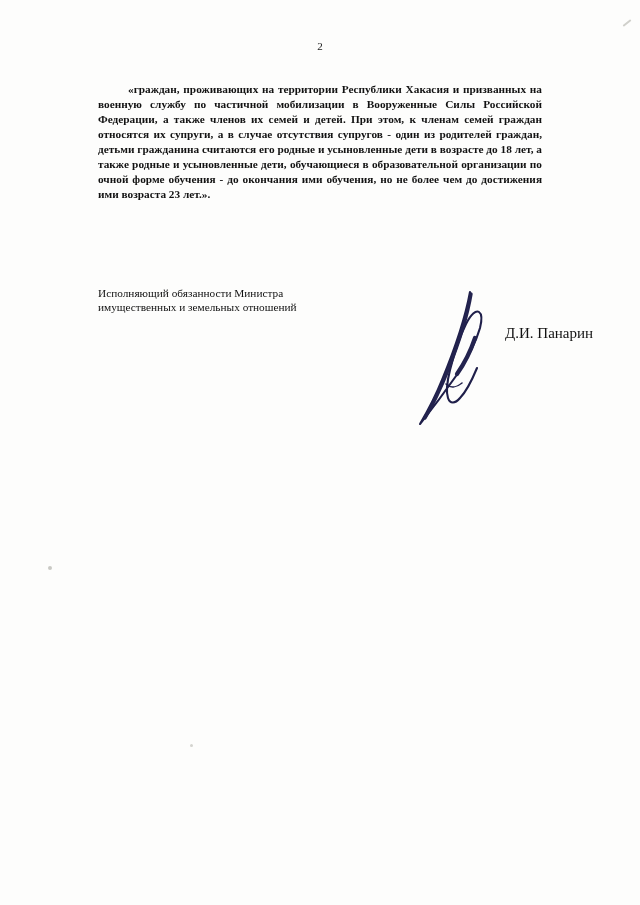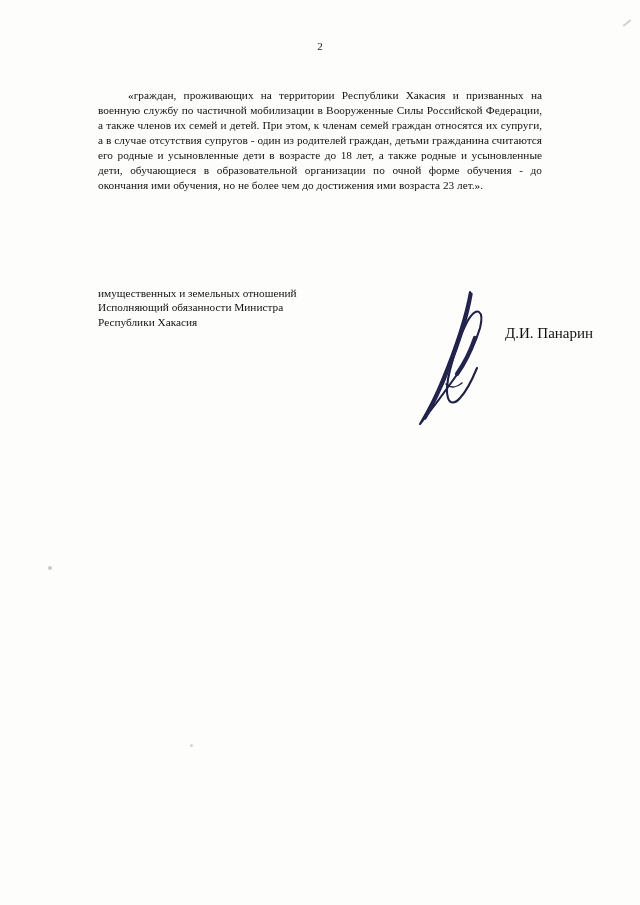--- a/index.html
+++ b/index.html
@@ -49,21 +49,22 @@
     text-align: justify;
     text-justify: inter-word;
   }
 
   .para-lead {
     text-indent: 26px;
   }
 
   .para-quote {
     text-indent: 30px;
-    margin-top: 18px;
+    margin-top: 12px;
+    font-weight: bold;
   }
 
   .para-item {
     text-indent: 30px;
     margin-top: 3px;
   }
 
   .sign-block {
     position: absolute;
     top: 286px;
@@ -110,23 +111,22 @@
 
 <div class="page">
 
   <div class="page-number">2</div>
 
   <div class="body-text">
     <p class="para para-quote">«граждан, проживающих на территории Республики Хакасия и призванных на военную службу по частичной мобилизации в Вооруженные Силы Российской Федерации, а также членов их семей и детей. При этом, к членам семей граждан относятся их супруги, а в случае отсутствия супругов - один из родителей граждан, детьми гражданина считаются его родные и усыновленные дети в возрасте до 18 лет, а также родные и усыновленные дети, обучающиеся в образовательной организации по очной форме обучения - до окончания ими обучения, но не более чем до достижения ими возраста 23 лет.».</p>
   </div>
 
   <div class="sign-block">
+    <div>Исполняющий обязанности Министра</div>
     <div>имущественных и земельных отношений</div>
-    <div>Исполняющий обязанности Министра</div>
-    <div>Республики Хакасия</div>
   </div>
 
   <div class="sign-name">Д.И. Панарин</div>
 
   <svg class="signature" viewBox="0 0 130 140">
     <path d="M72 4 C 68 26, 58 58, 44 92 C 36 112, 28 126, 22 136 C 30 126, 44 108, 58 88 C 70 70, 78 54, 82 40 C 84 32, 84 26, 81 24 C 78 22, 73 26, 68 36 C 62 48, 56 66, 52 82 C 49 94, 48 104, 50 110 C 52 116, 57 116, 62 110 C 68 104, 74 92, 79 80" fill="none" stroke="#1f1f4a" stroke-width="2.1" stroke-linecap="round" stroke-linejoin="round"></path>
     <path d="M73 6 C 70 24, 62 52, 50 82 C 42 102, 34 118, 27 130" fill="none" stroke="#23234f" stroke-width="3.4" stroke-linecap="round"></path>
     <path d="M59 86 C 66 76, 73 62, 77 50" fill="none" stroke="#23234f" stroke-width="4.2" stroke-linecap="round"></path>
     <path d="M48 96 C 52 100, 58 100, 64 95" fill="none" stroke="#1f1f4a" stroke-width="1.6" stroke-linecap="round"></path>
   </svg>

